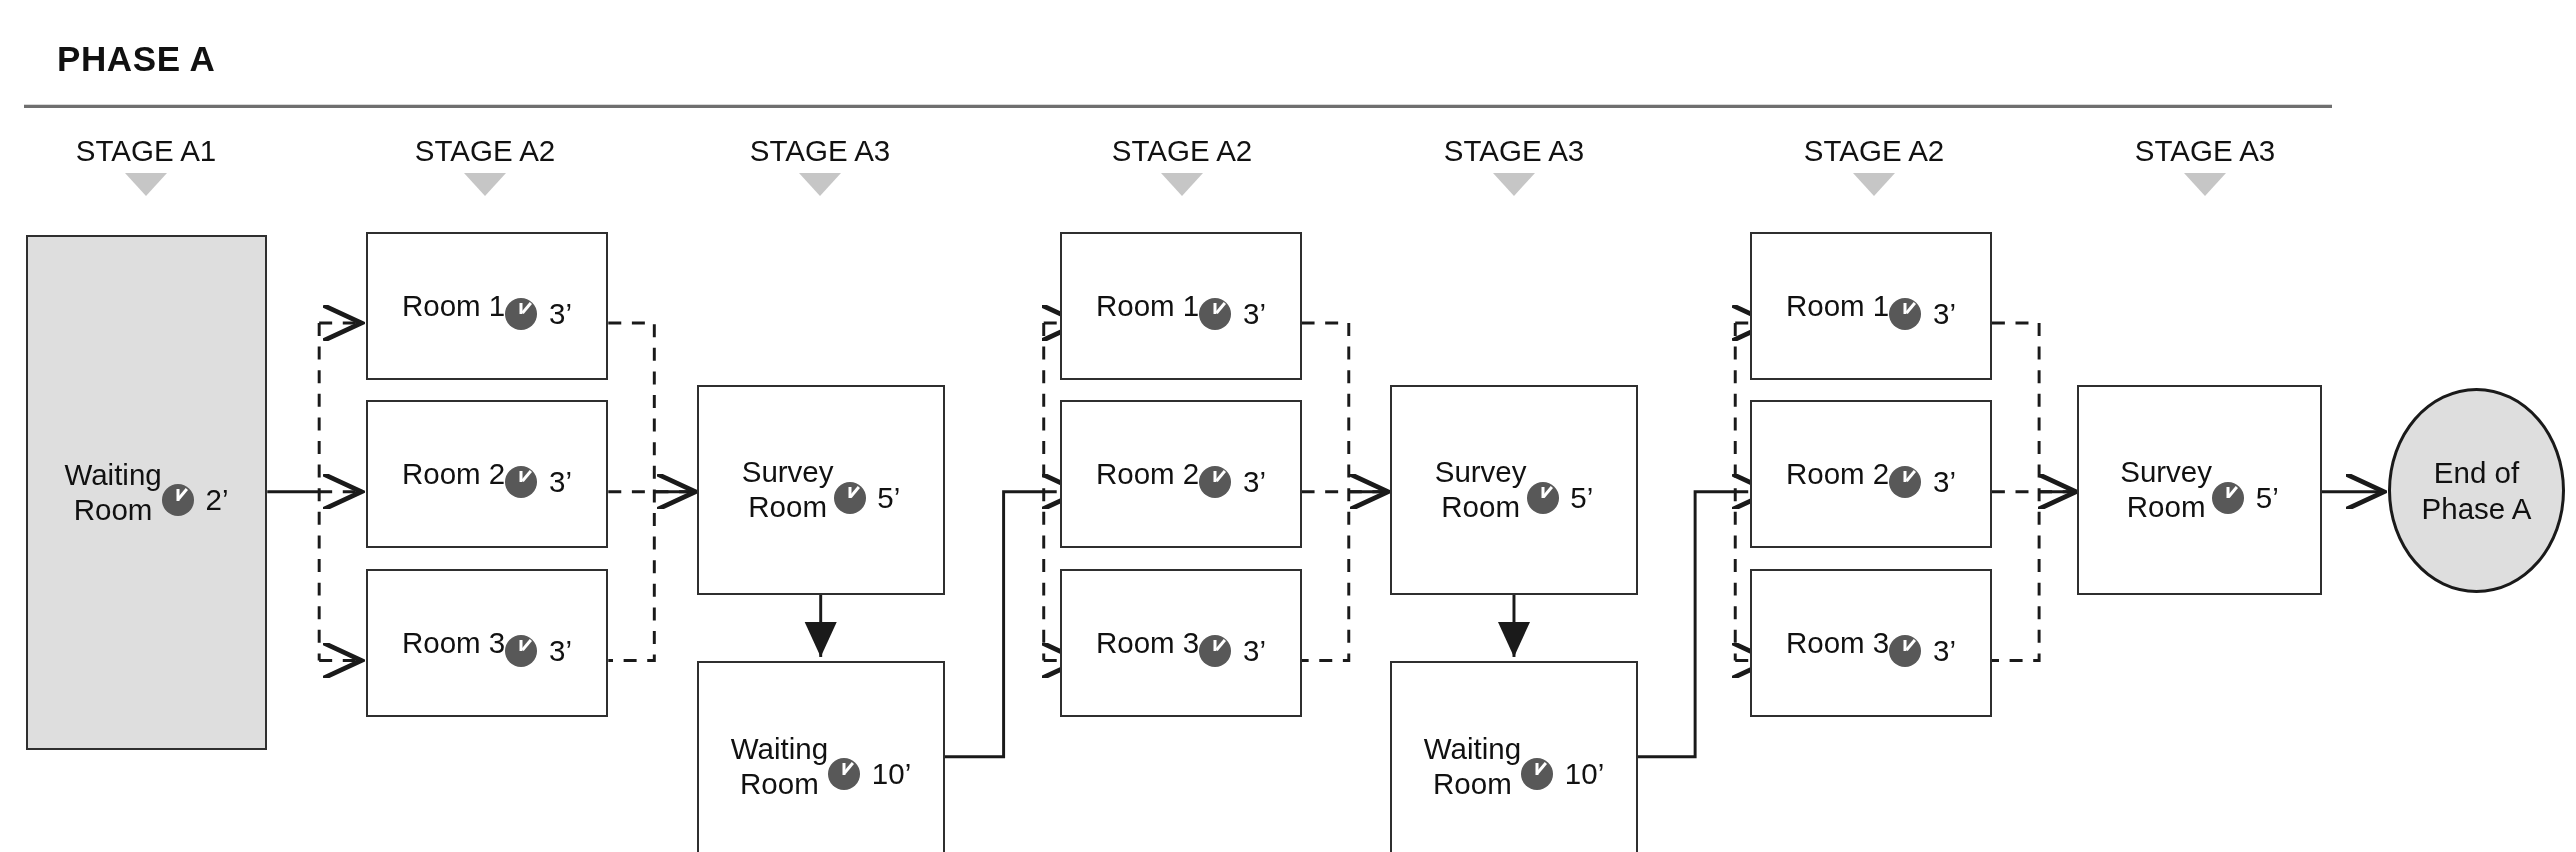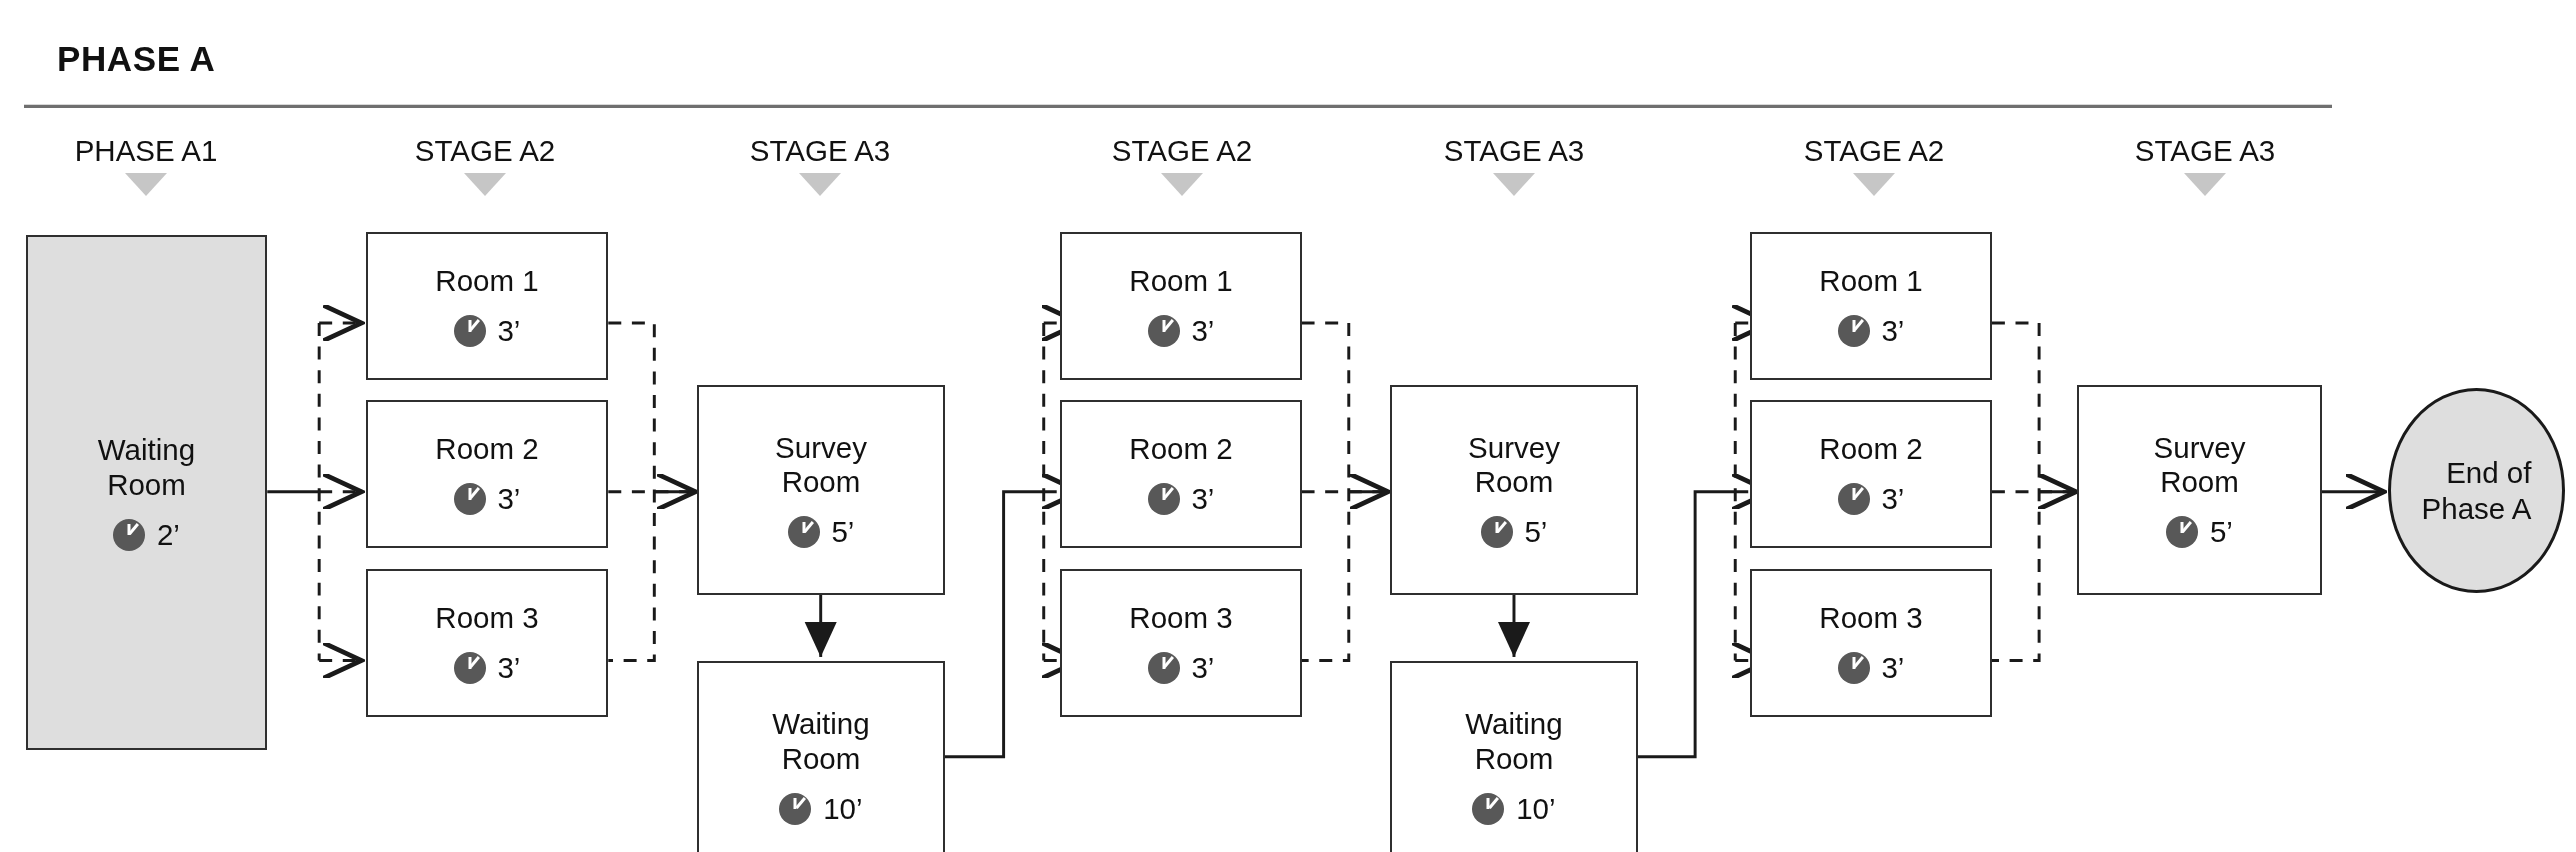--- a/index.html
+++ b/index.html
@@ -16,52 +16,52 @@
 
   
   .stage-label{position:absolute;font-size:29.5px;color:#111;white-space:nowrap;
                text-align:center;transform:translateX(-50%);}
   .stage-arrow{position:absolute;width:0;height:0;transform:translateX(-50%);
                border-left:21px solid transparent;border-right:21px solid transparent;
                border-top:23.6px solid #c6c6c6;}
 
   
   .box{position:absolute;box-sizing:border-box;background:#ffffff;
-       border:2.4px solid #2f2f2f;display:flex;flex-direction:column;
+       border:2.4px solid #2f2f2f;display:flex;flex-direction:row;
        align-items:center;justify-content:center;z-index:5;}
   .box.shaded{background:#dedede;}
   .box .title{font-size:29.5px;line-height:1.18;text-align:center;color:#111;}
   .row{display:flex;align-items:center;justify-content:center;margin-top:15.3px;}
   .clock{width:32px;height:32px;border-radius:50%;background:#585858;
          position:relative;flex:0 0 auto;}
   .clock::before{content:"";position:absolute;left:50%;top:5.3px;width:3px;height:11.2px;
                  background:#fff;transform:translateX(-50%);}
   .clock::after{content:"";position:absolute;left:15.3px;top:15.3px;width:3px;height:13px;
                 background:#fff;transform-origin:top center;transform:rotate(-140deg);}
   .dur{font-size:29.5px;margin-left:11.8px;color:#111;white-space:nowrap;}
 
   
   .ellipse{position:absolute;box-sizing:border-box;border:3px solid #1a1a1a;
            background:#dedede;border-radius:50%;display:flex;flex-direction:column;
            align-items:center;justify-content:center;z-index:5;}
-  .ellipse .title{font-size:29.5px;line-height:1.2;text-align:right;color:#111;}
+  .ellipse .title{font-size:29.5px;line-height:1.2;text-align:center;color:#111;}
 
   
   svg.links{position:absolute;left:0;top:0;width:2576px;height:852px;
             pointer-events:none;z-index:2;}
 </style>
 </head>
 <body>
 
 <div id="stage">
 
   <div class="phase-title">PHASE A</div>
   <div class="divider"></div>
 
-  <div class="stage-label" style="left:146px;top:106px;">PHASE A1</div>
+  <div class="stage-label" style="left:146px;top:106px;">STAGE A1</div>
   <div class="stage-arrow" style="left:146px;top:145px;"></div>
 
   <div class="stage-label" style="left:485px;top:106px;">STAGE A2</div>
   <div class="stage-arrow" style="left:485px;top:145px;"></div>
 
   <div class="stage-label" style="left:820px;top:106px;">STAGE A3</div>
   <div class="stage-arrow" style="left:820px;top:145px;"></div>
 
   <div class="stage-label" style="left:1182px;top:106px;">STAGE A2</div>
   <div class="stage-arrow" style="left:1182px;top:145px;"></div>

